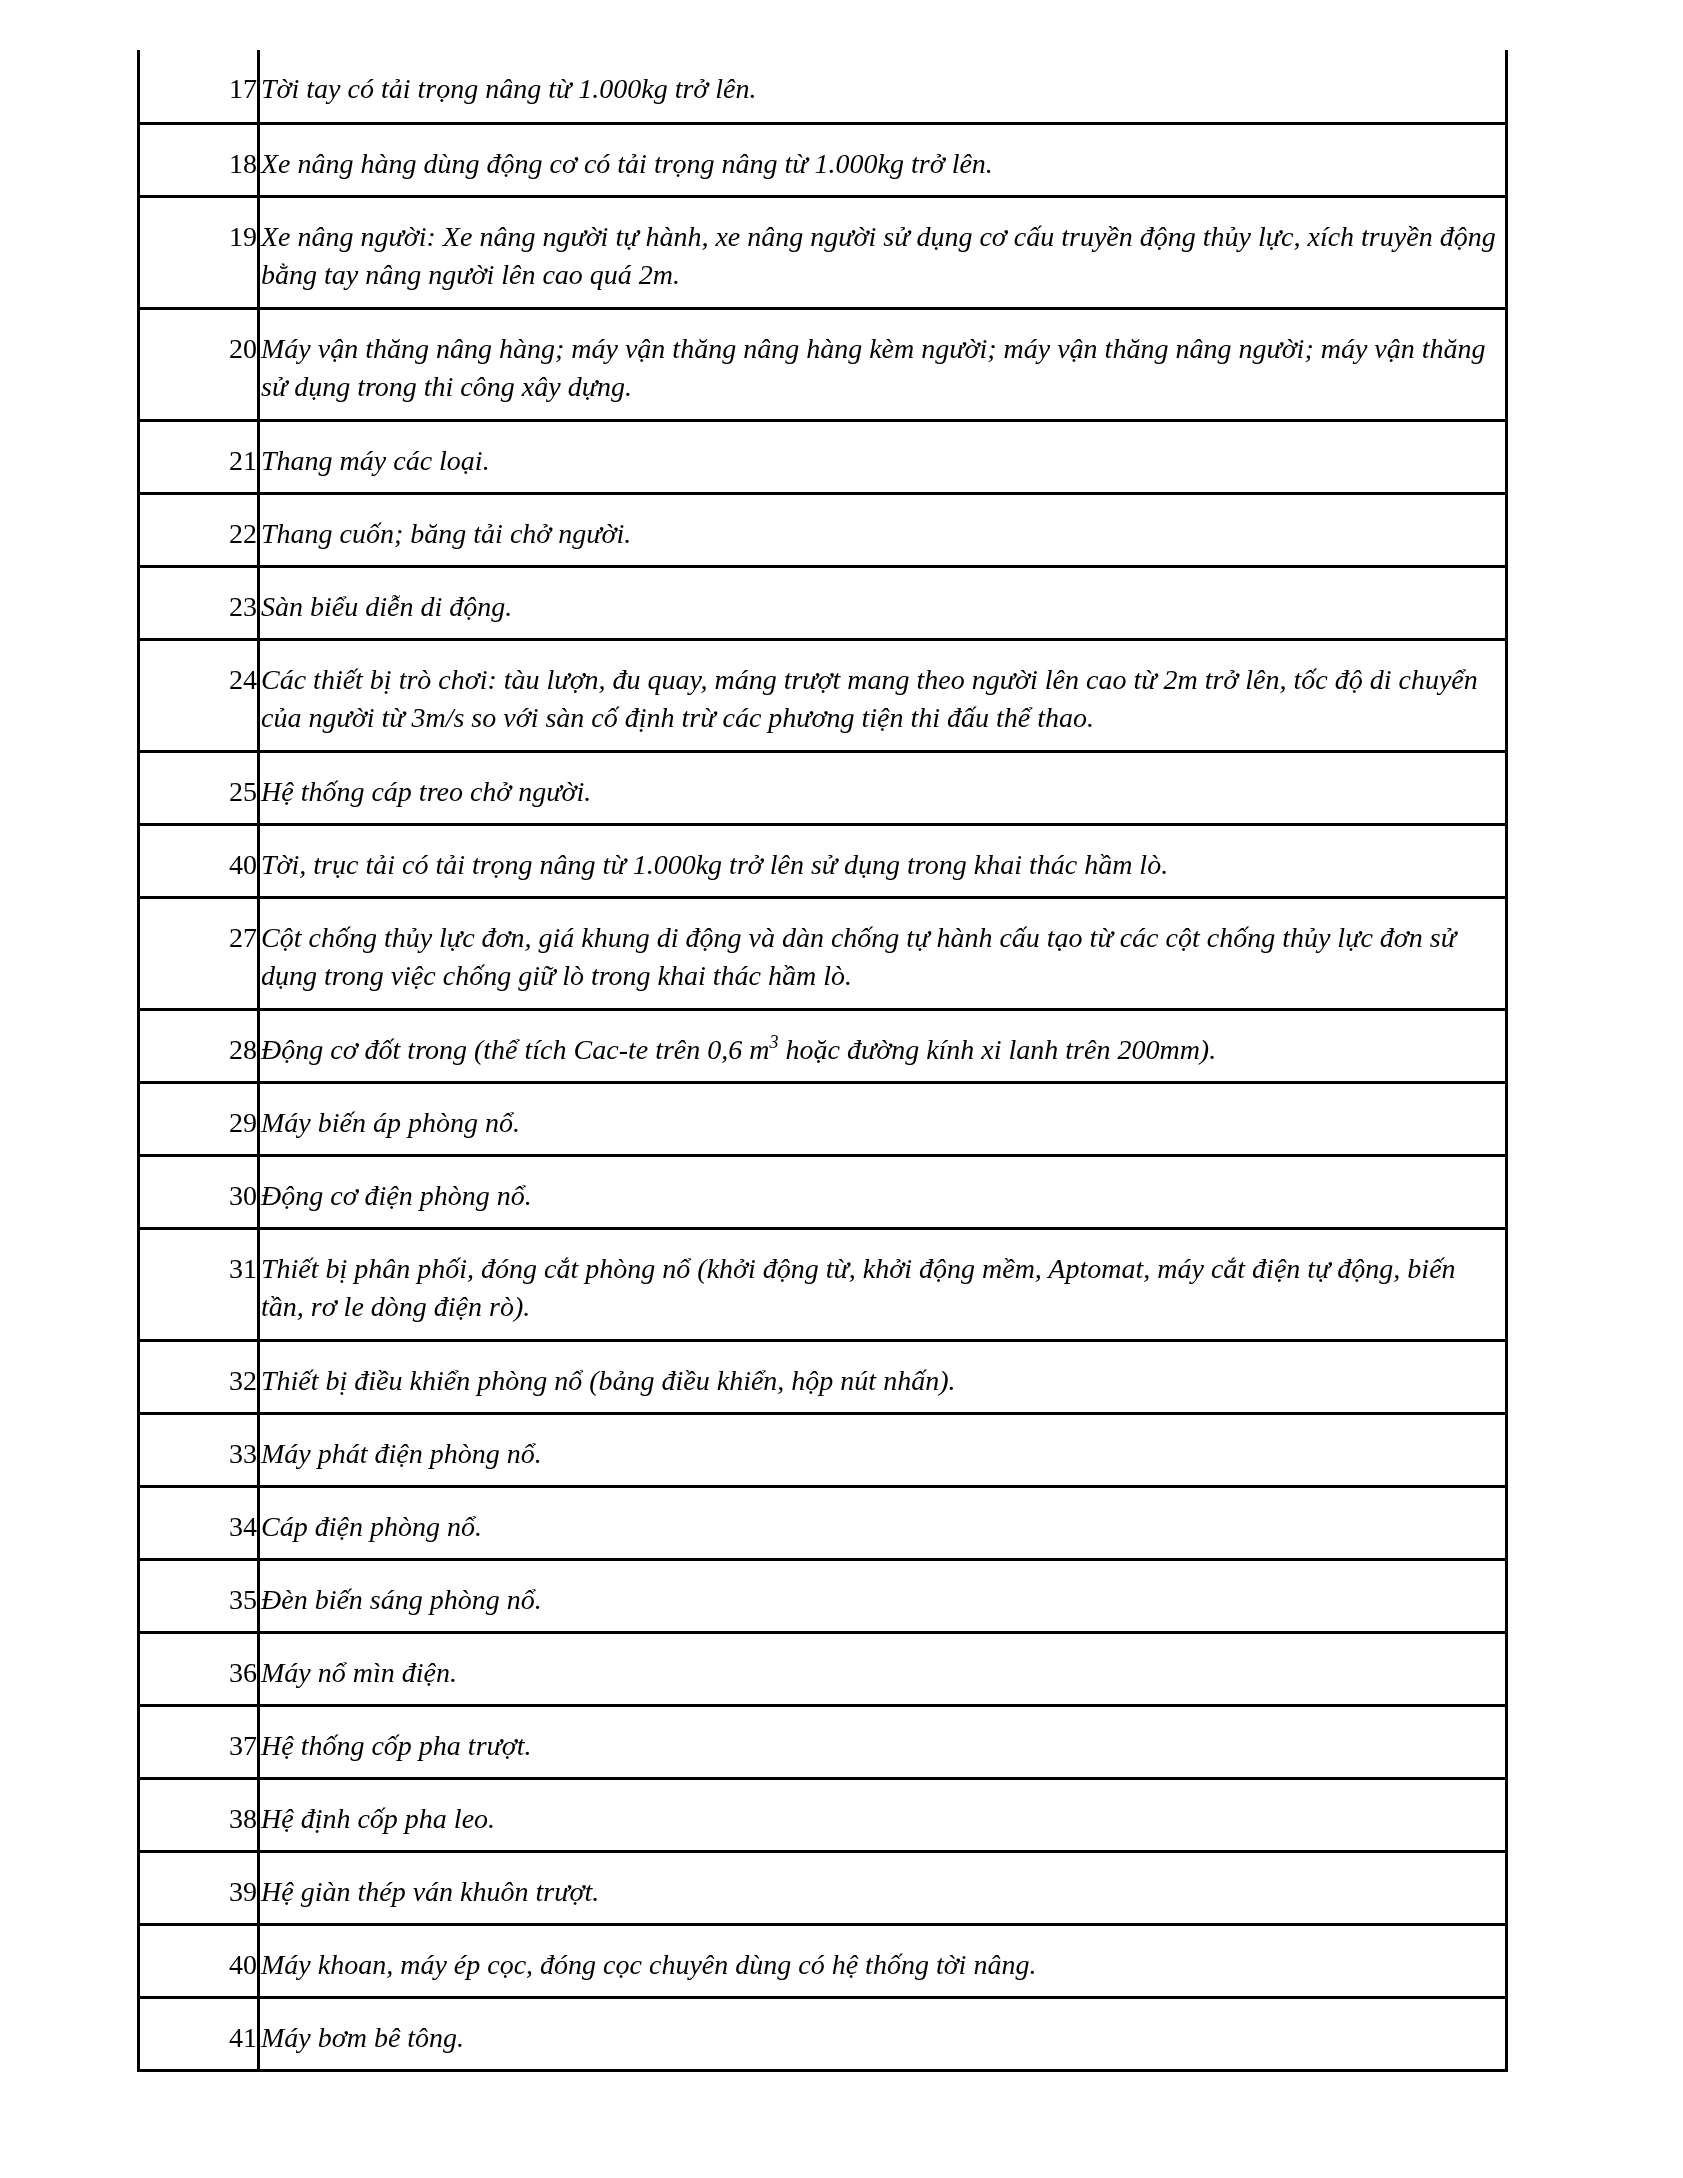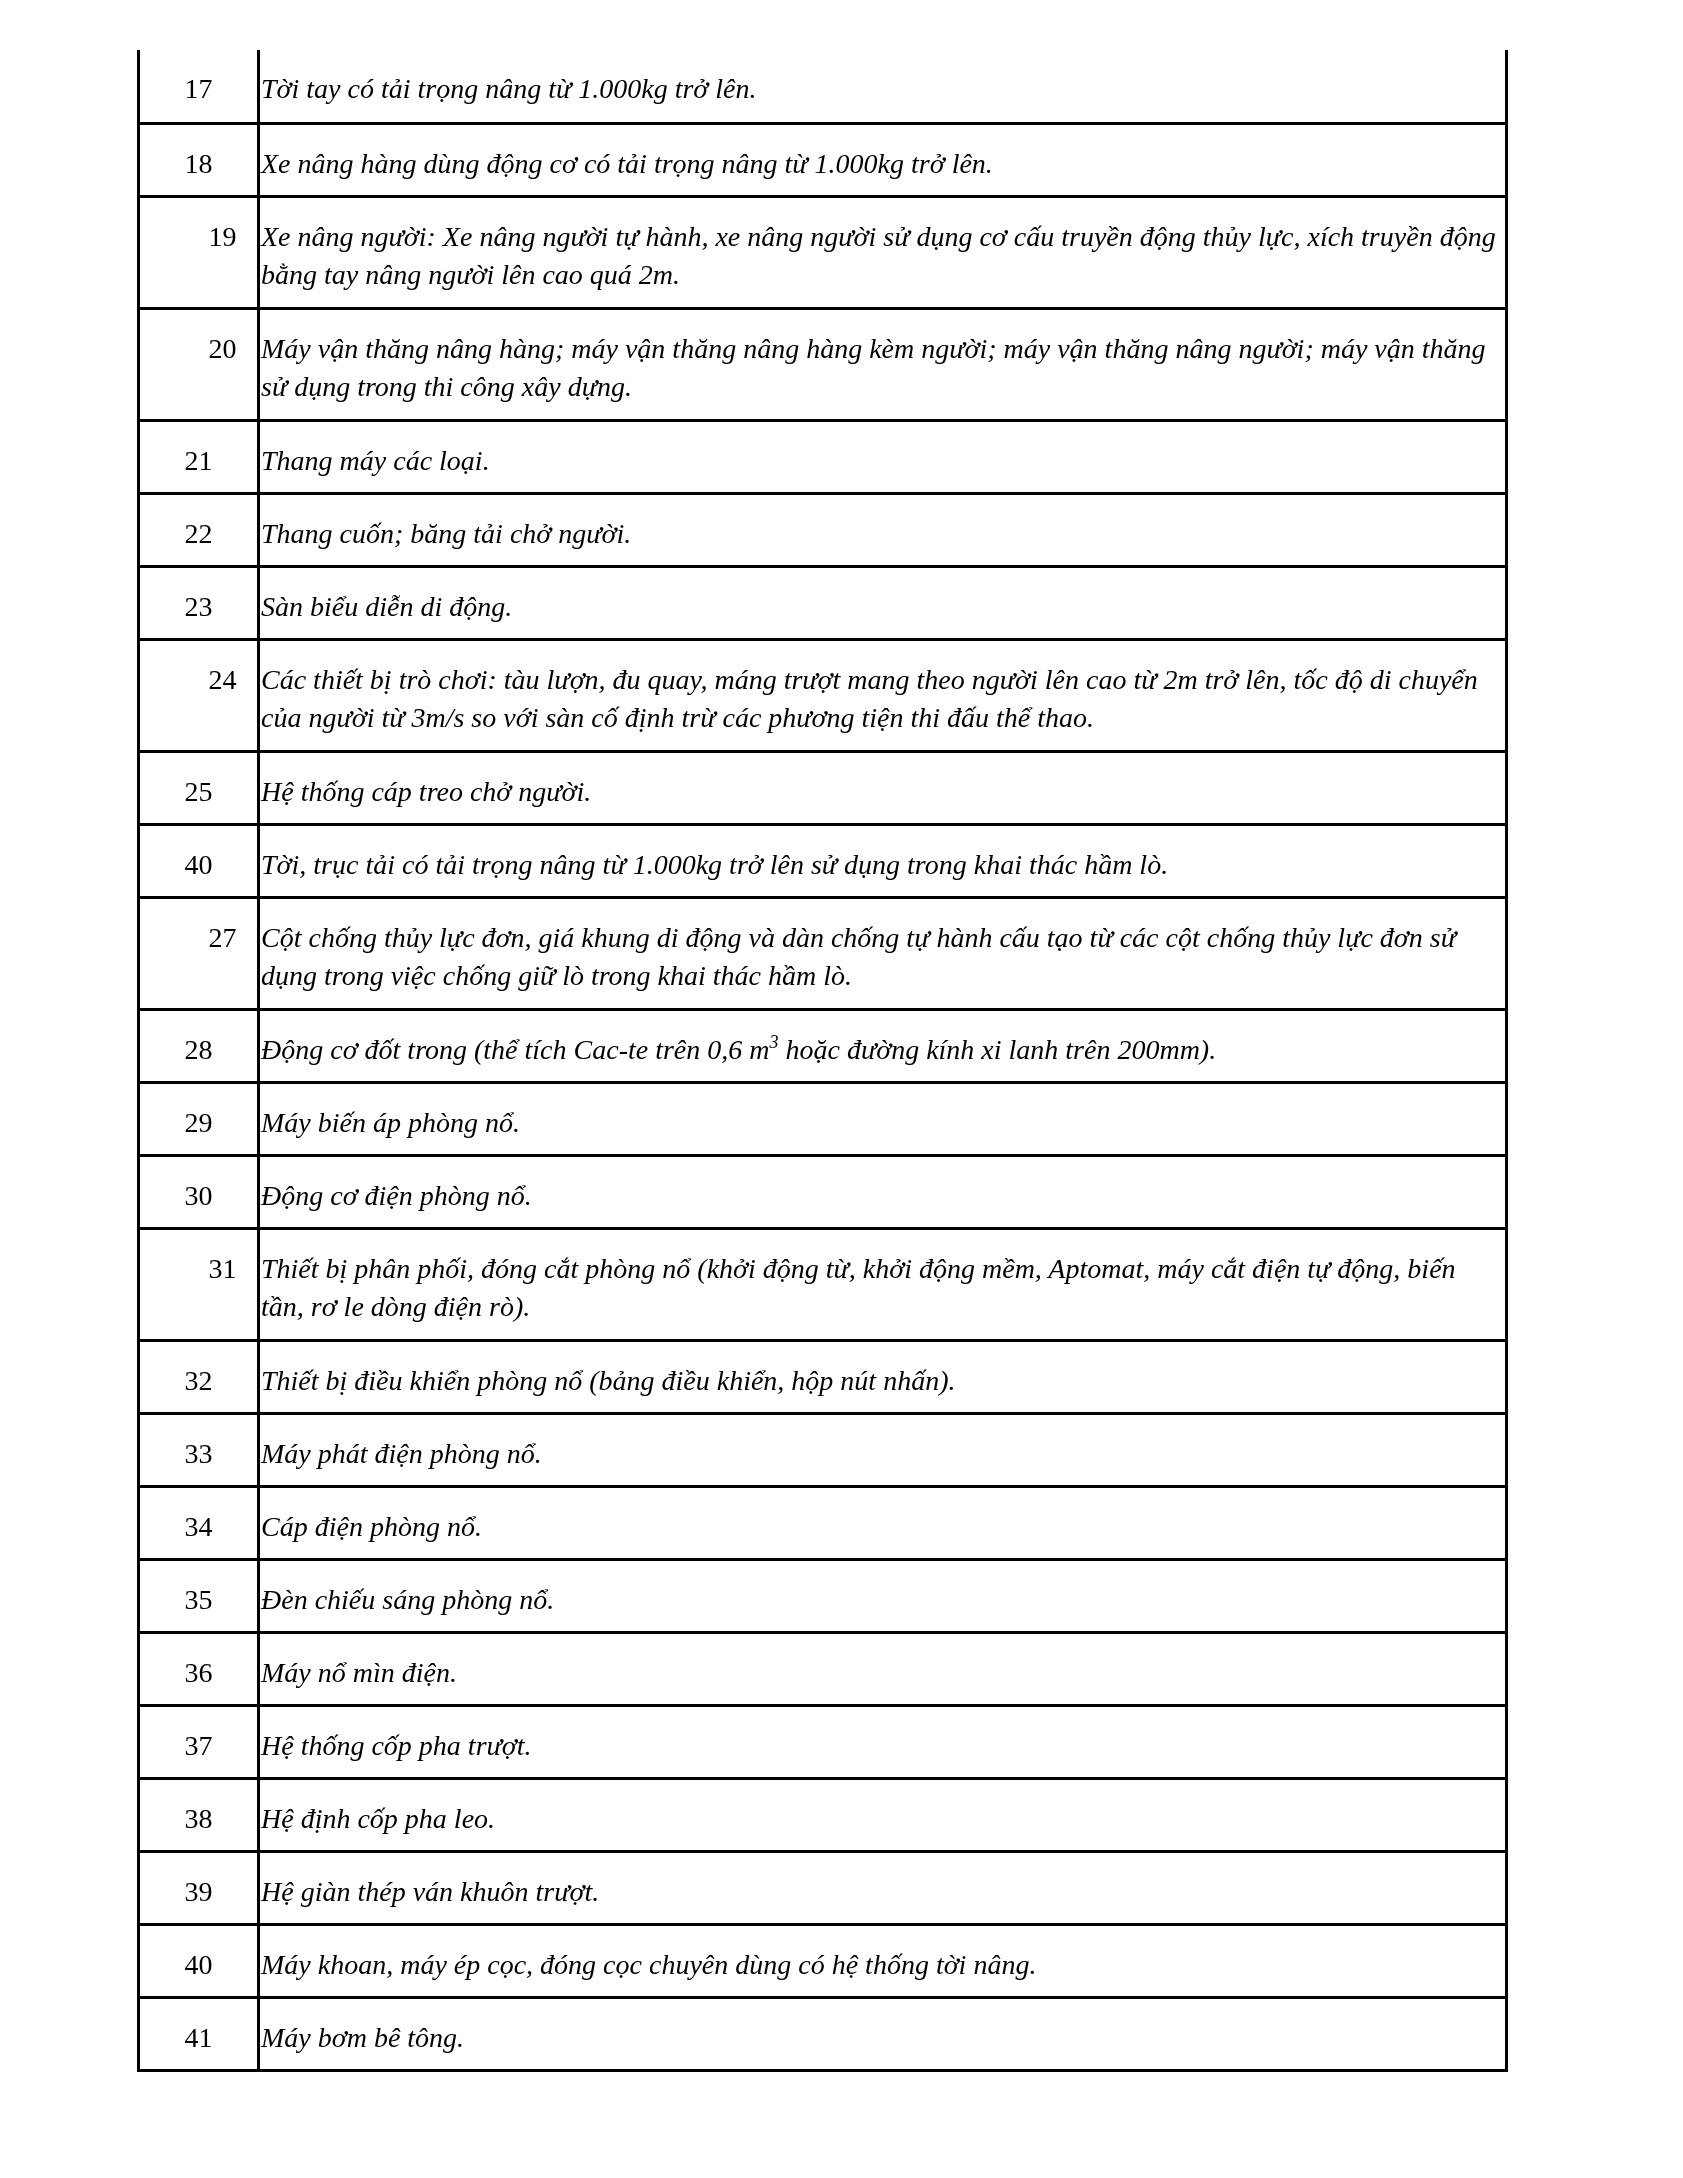--- a/index.html
+++ b/index.html
@@ -39,21 +39,21 @@
     font-size: 28px;
     line-height: 38px;
     padding: 0;
     box-sizing: border-box;
   }
   table.equipment-table tr:first-child td {
     border-top: none;
   }
   td.col-no {
     width: 120px;
-    text-align: center;
+    text-align: right;
     padding-top: 20px !important;
   }
   td.col-desc {
     text-align: left;
     padding-top: 20px !important;
     padding-left: 1px !important;
     padding-right: 6px !important;
     font-style: italic;
   }
   tr.single td { height: 73px; }
@@ -137,21 +137,21 @@
         <tr class="single">
           <td class="col-no"><span>33</span></td>
           <td class="col-desc"><span>Máy phát điện phòng nổ.</span></td>
         </tr>
         <tr class="single">
           <td class="col-no"><span>34</span></td>
           <td class="col-desc"><span>Cáp điện phòng nổ.</span></td>
         </tr>
         <tr class="single">
           <td class="col-no"><span>35</span></td>
-          <td class="col-desc"><span>Đèn chiếu sáng phòng nổ.</span></td>
+          <td class="col-desc"><span>Đèn biến sáng phòng nổ.</span></td>
         </tr>
         <tr class="single">
           <td class="col-no"><span>36</span></td>
           <td class="col-desc"><span>Máy nổ mìn điện.</span></td>
         </tr>
         <tr class="single">
           <td class="col-no"><span>37</span></td>
           <td class="col-desc"><span>Hệ thống cốp pha trượt.</span></td>
         </tr>
         <tr class="single">

